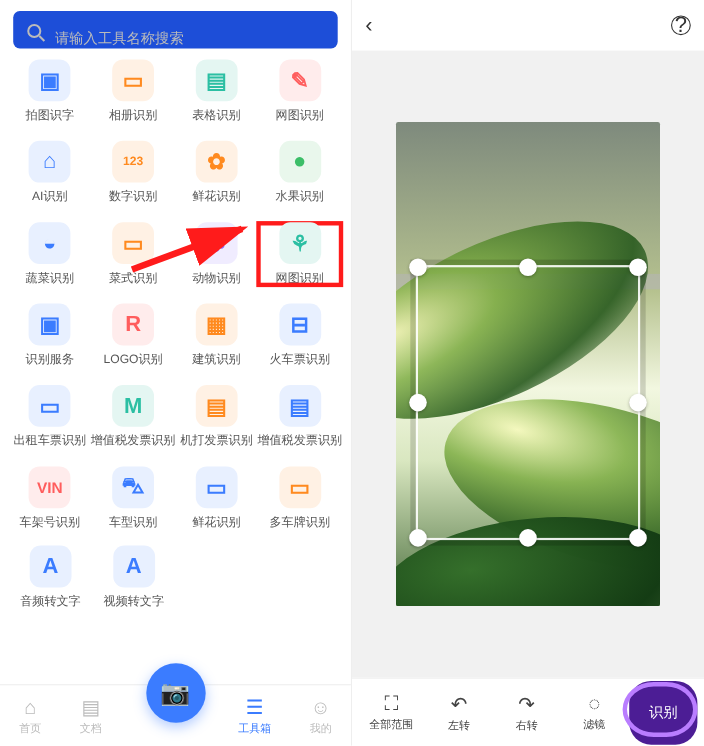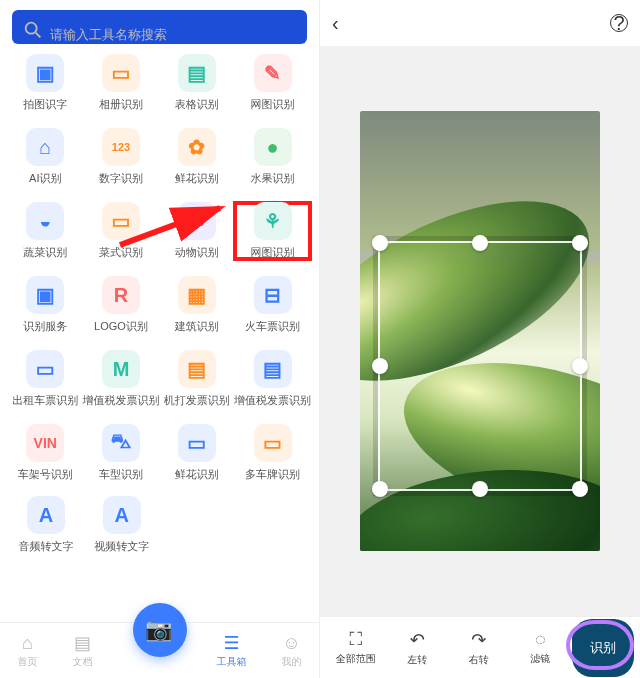--- a/index.html
+++ b/index.html
@@ -43,21 +43,21 @@
   .frond.f3 { left: -20px; top: 360px; transform: rotate(-5deg); background: radial-gradient(ellipse at 30% 30%, rgba(50,110,40,.95) 0%, rgba(20,60,20,1) 60%, rgba(10,40,10,0) 100%); }
   .rail { position: absolute; left: 0; right: 0; top: 138px; height: 14px; background: rgba(180,180,180,.6); }
   .crop { position: absolute; left: 18px; top: 130px; width: 204px; height: 250px; border: 2px solid rgba(255,255,255,.9); box-shadow: 0 0 0 5px rgba(0,0,0,.15); }
   .crop .handle { position: absolute; width: 16px; height: 16px; background: #fff; border-radius: 50%; box-shadow: 0 1px 3px rgba(0,0,0,.3); cursor: grab; }
   .h-tl { left:-8px; top:-8px; } .h-tr { right:-8px; top:-8px; } .h-bl { left:-8px; bottom:-8px; } .h-br { right:-8px; bottom:-8px; }
   .h-tc { left:50%; top:-8px; margin-left:-8px; } .h-bc { left:50%; bottom:-8px; margin-left:-8px; }
   .h-ml { left:-8px; top:50%; margin-top:-8px; } .h-mr { right:-8px; top:50%; margin-top:-8px; }
   .r-bottom { height: 62px; border-top: 1px solid #eee; display: flex; align-items: center; padding: 0 6px; gap: 2px; background:#fff; }
   .r-tool { flex: 1; display: flex; flex-direction: column; align-items: center; font-size: 10px; color: #444; cursor: pointer; }
   .r-tool .ricon { font-size: 18px; margin-bottom: 2px; }
-  .recognize-btn { background: #0c4a6e; color: #fff; font-size: 13px; padding: 20px 18px; border-radius: 20px; cursor: pointer; font-weight: 500; }
+  .recognize-btn { background: #4c1d95; color: #fff; font-size: 13px; padding: 20px 18px; border-radius: 20px; cursor: pointer; font-weight: 500; }
   .purple-ring { position: absolute; right: 6px; bottom: 8px; width: 68px; height: 50px; border: 4px solid #b97dff; border-radius: 50%/60%; pointer-events: none; }
   .help { width:18px; height:18px; border:1.5px solid #333; border-radius:50%; display:flex; align-items:center; justify-content:center; font-size:12px; }
 
   svg.glyph { width: 22px; height: 22px; }
 </style>
 </head>
 <body>
 
 <div class="pane left">
   <div class="search-bar">

